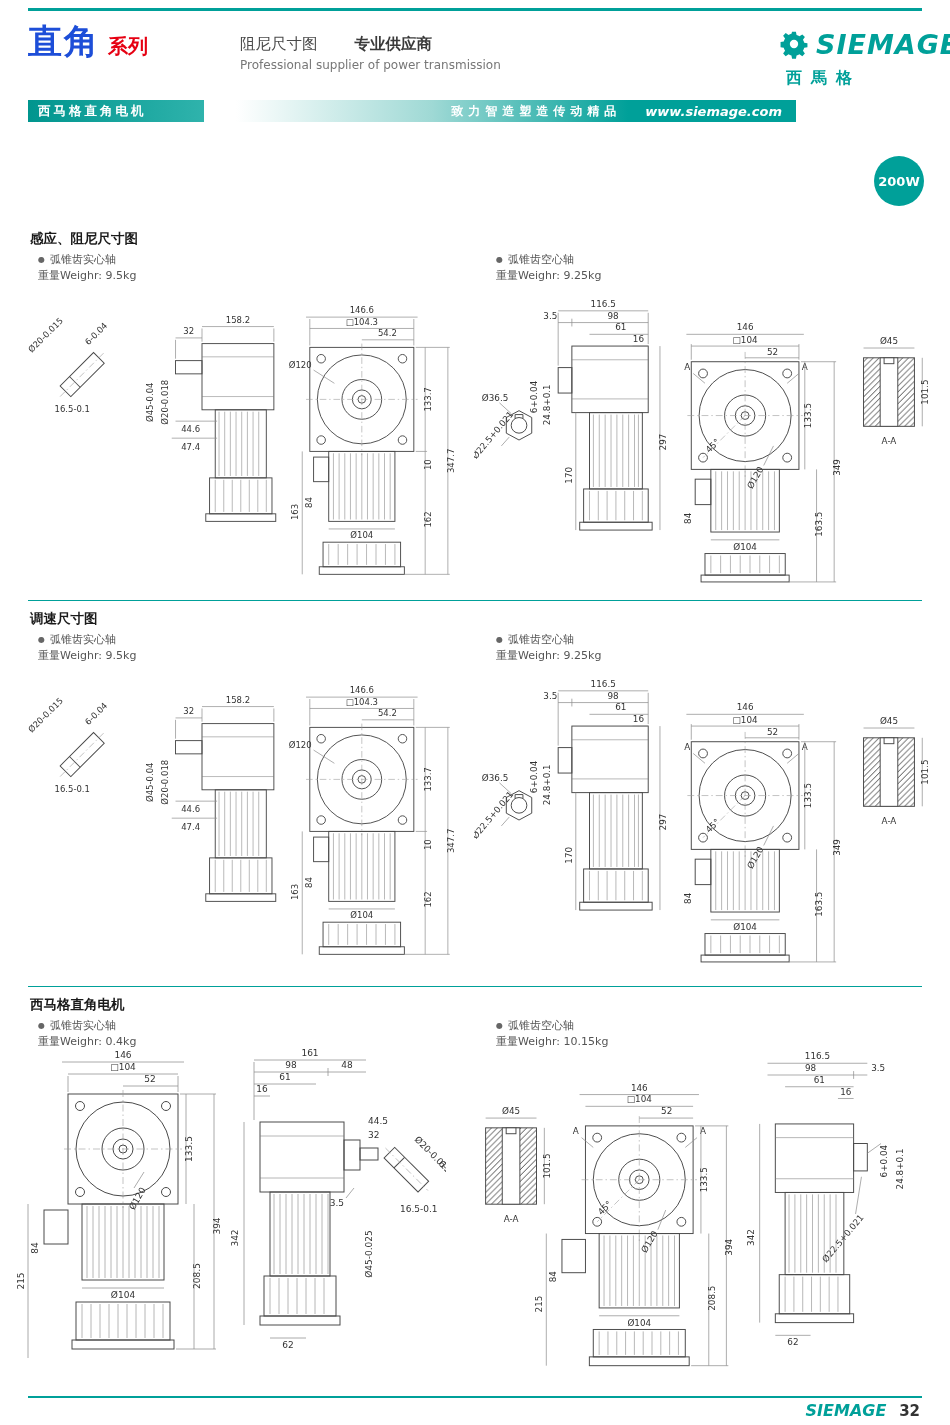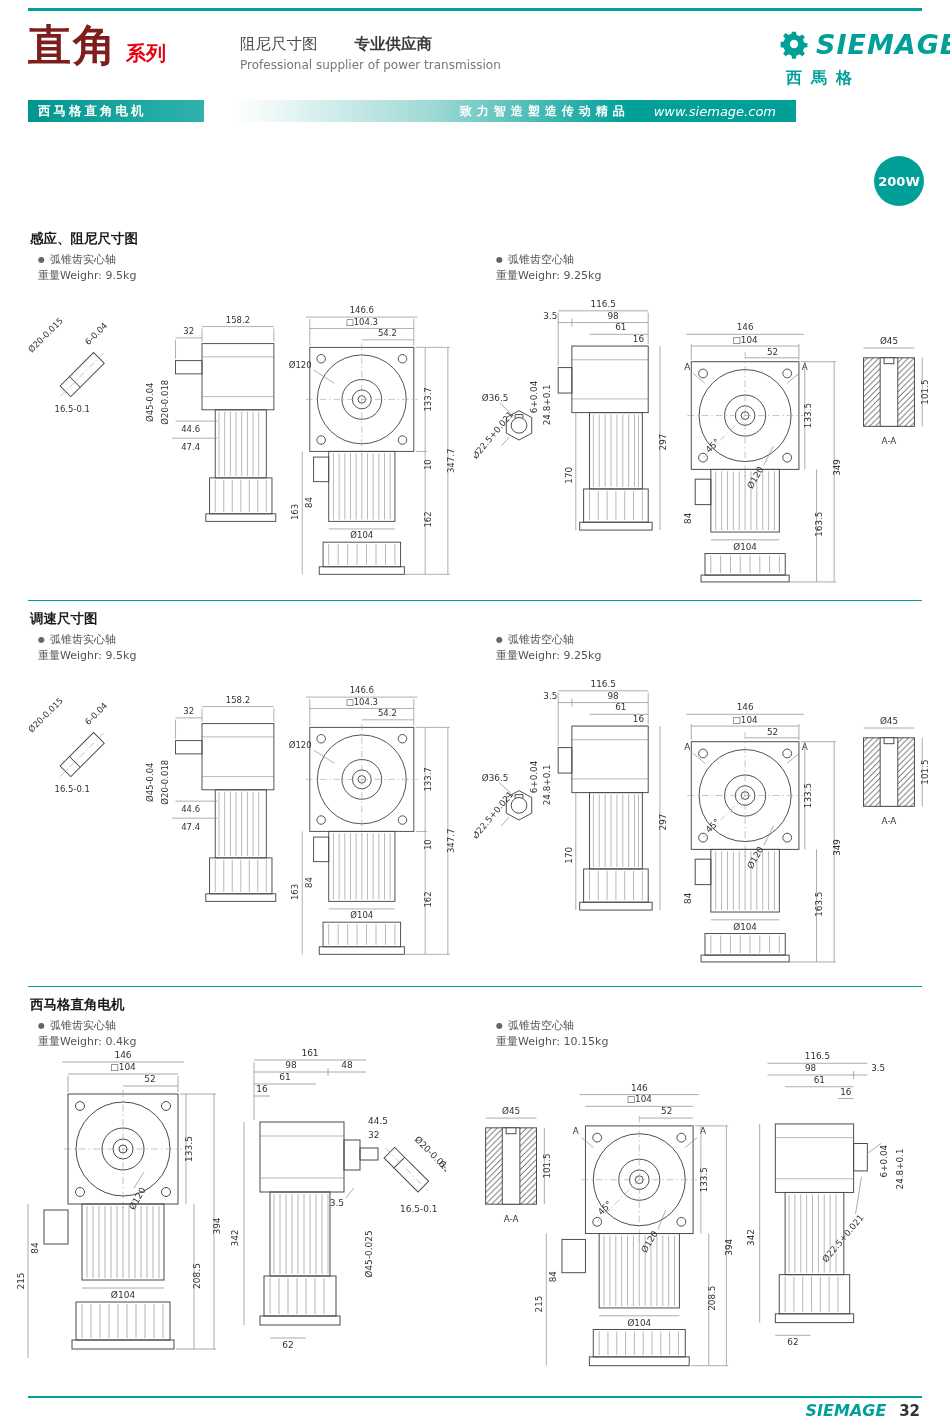--- a/index.html
+++ b/index.html
@@ -1,32 +1,32 @@
 <!DOCTYPE html>
 <html><head>
 <meta charset="utf-8">
 <style>
   html,body { margin:0; padding:0; background:#e9e9e9; }
   .page { position:relative; width:950px; height:1425px; margin:0 auto; background:#fff;
           overflow:hidden; font-family:"DejaVu Sans","Liberation Sans",sans-serif; color:#333; }
   .abs { position:absolute; }
   .rule { position:absolute; left:28px; width:894px; background:#00a099; }
-  .brand-cn { font-size:43px; font-weight:900; color:#7f1d1d; line-height:1; letter-spacing:2px; }
+  .brand-cn { font-size:34px; font-weight:900; color:#1d4ed8; line-height:1; letter-spacing:2px; }
   .brand-suffix { font-size:20px; font-weight:bold; color:#e60012; }
   .lbar { position:absolute; left:28px; top:100px; width:176px; height:22px;
           background:linear-gradient(to right,#00958e,#2fb3ac); color:#fff; font-size:12.5px;
           font-weight:bold; letter-spacing:3px; display:flex; align-items:center; padding-left:10px; box-sizing:border-box; }
   .slogan1 { position:absolute; left:240px; top:34px; font-size:15.5px; color:#4a4a4a; }
   .slogan1 .b2 { font-weight:800; color:#3a3a3a;padding-left:37px; }
   .slogan2 { position:absolute; left:240px; top:58px; font-size:12px; color:#777; }
   .strip { position:absolute; left:236px; top:100px; width:560px; height:22px;
            background:linear-gradient(to right,#ffffff,#9fd9d5 35%,#00a099 70%);
-           display:flex; align-items:center; justify-content:flex-end; gap:24px; padding-right:20px; box-sizing:border-box; }
+           display:flex; align-items:center; justify-content:flex-end; gap:24px; padding-right:14px; box-sizing:border-box; }
   .strip .cn { color:#fff; font-size:12px; font-weight:bold; letter-spacing:5px; }
-  .strip .site { color:#fff; font-size:13px; font-weight:normal; font-style:italic; }
+  .strip .site { color:#fff; font-size:13px; font-weight:bold; font-style:italic; }
   .logo { position:absolute; left:778px; top:28px; display:flex; align-items:center; gap:6px; }
   .logo .word { font-size:27px; font-weight:900; font-style:italic; color:#00a099; letter-spacing:1px; }
   .logo-cn { position:absolute; left:786px; top:68px; width:144px; 
              font-size:16px; font-weight:bold; color:#00a099; letter-spacing:9px; }
   .doc-title { position:absolute; left:28px; top:172px; font-size:21px; font-weight:800; color:#00a099; }
   .badge { position:absolute; left:874px; top:156px; width:50px; height:50px; border-radius:50%;
            background:#00a099; color:#fff; display:flex; align-items:center; justify-content:center;
            font-weight:bold; font-size:13px; }
   .sec-title { position:absolute; font-size:13.5px; font-weight:bold; color:#1a1a1a; }
   .meta-line { position:absolute; font-size:11px; color:#555;margin-left:8px; }

